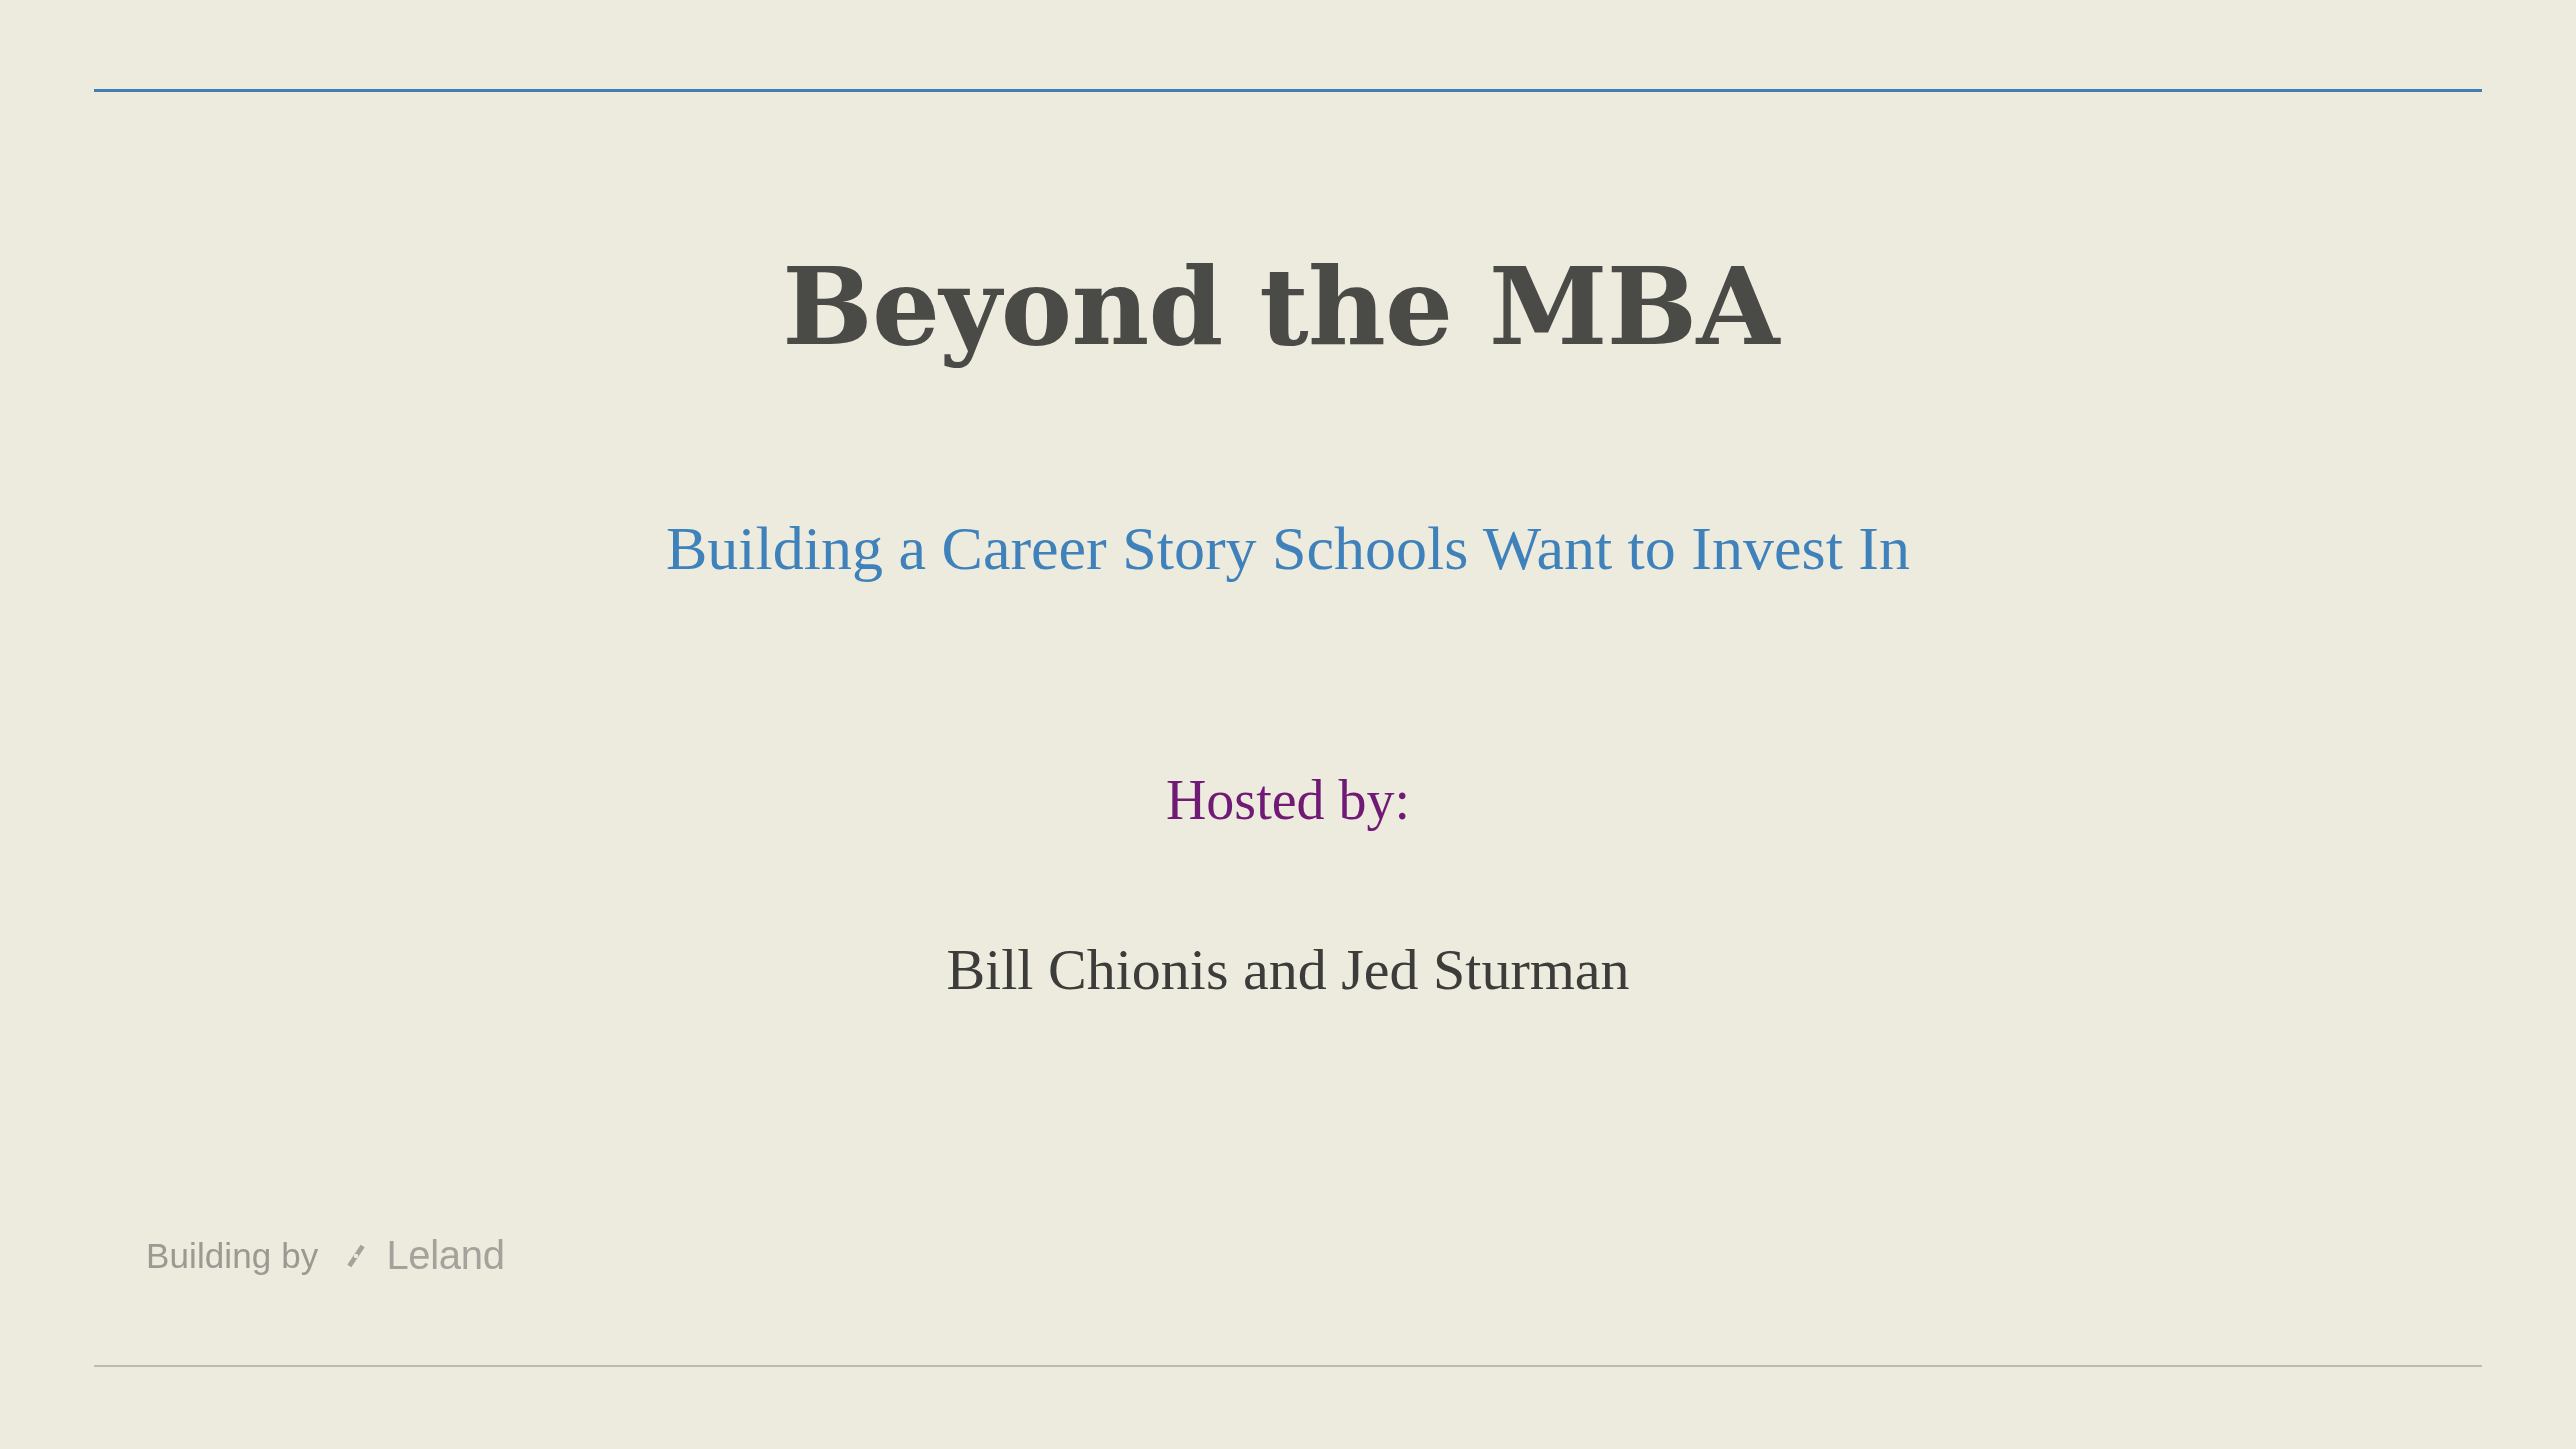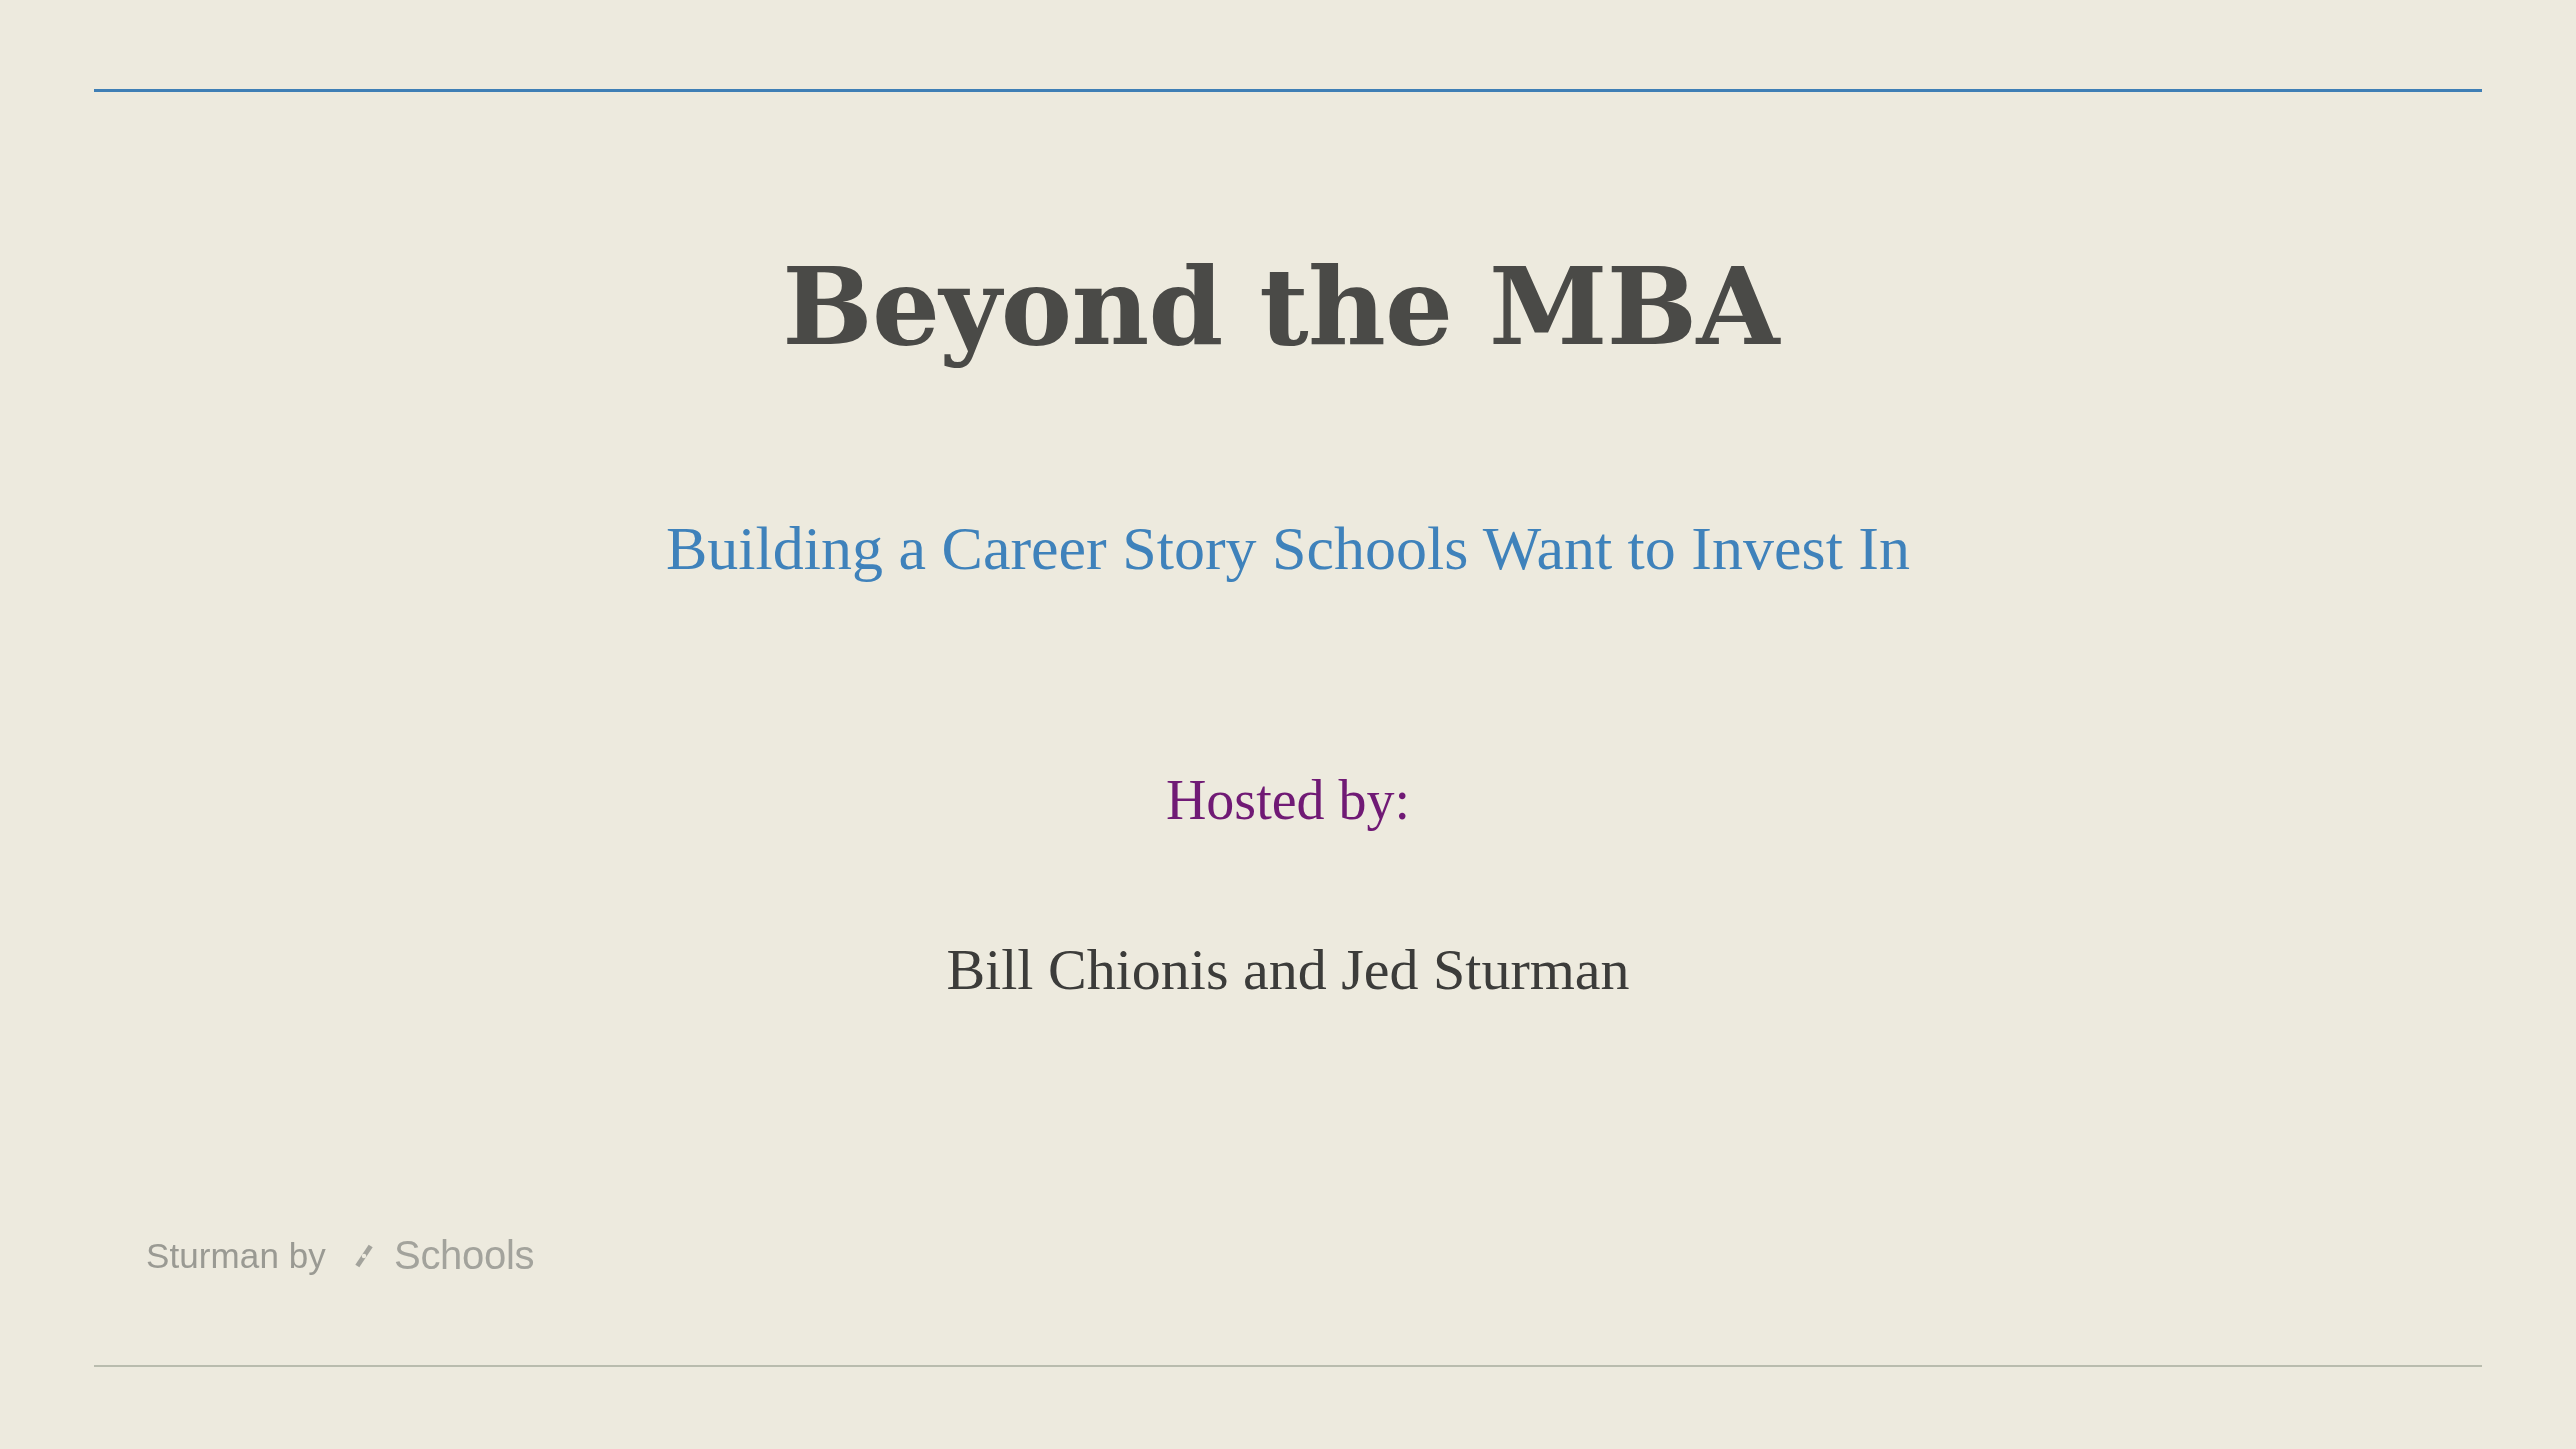--- a/index.html
+++ b/index.html
@@ -133,26 +133,26 @@
     <div class="title">Beyond the MBA</div>
 
     <div class="subtitle">Building a Career Story Schools Want to Invest In</div>
 
     <div class="hosted-label">Hosted by:</div>
 
     <div class="hosts">Bill Chionis and Jed Sturman</div>
   </div>
 
   <div class="powered-by">
-    <span class="powered-by-text">Sturman by</span>
+    <span class="powered-by-text">Building by</span>
     <span class="leland-mark">
       <svg width="36" height="36" viewBox="0 0 54 54" xmlns="http://www.w3.org/2000/svg">
         <path d="M14 40 L34 10 L40 14 L20 44 Z" fill="#a3a39c"></path>
         <circle cx="27" cy="27" r="3.4" fill="#edeade"></circle>
       </svg>
     </span>
-    <span class="leland-word">Schools</span>
+    <span class="leland-word">Leland</span>
   </div>
 
   <div class="rule-bottom"></div>
 
 </div>
 
 
 </body></html>

